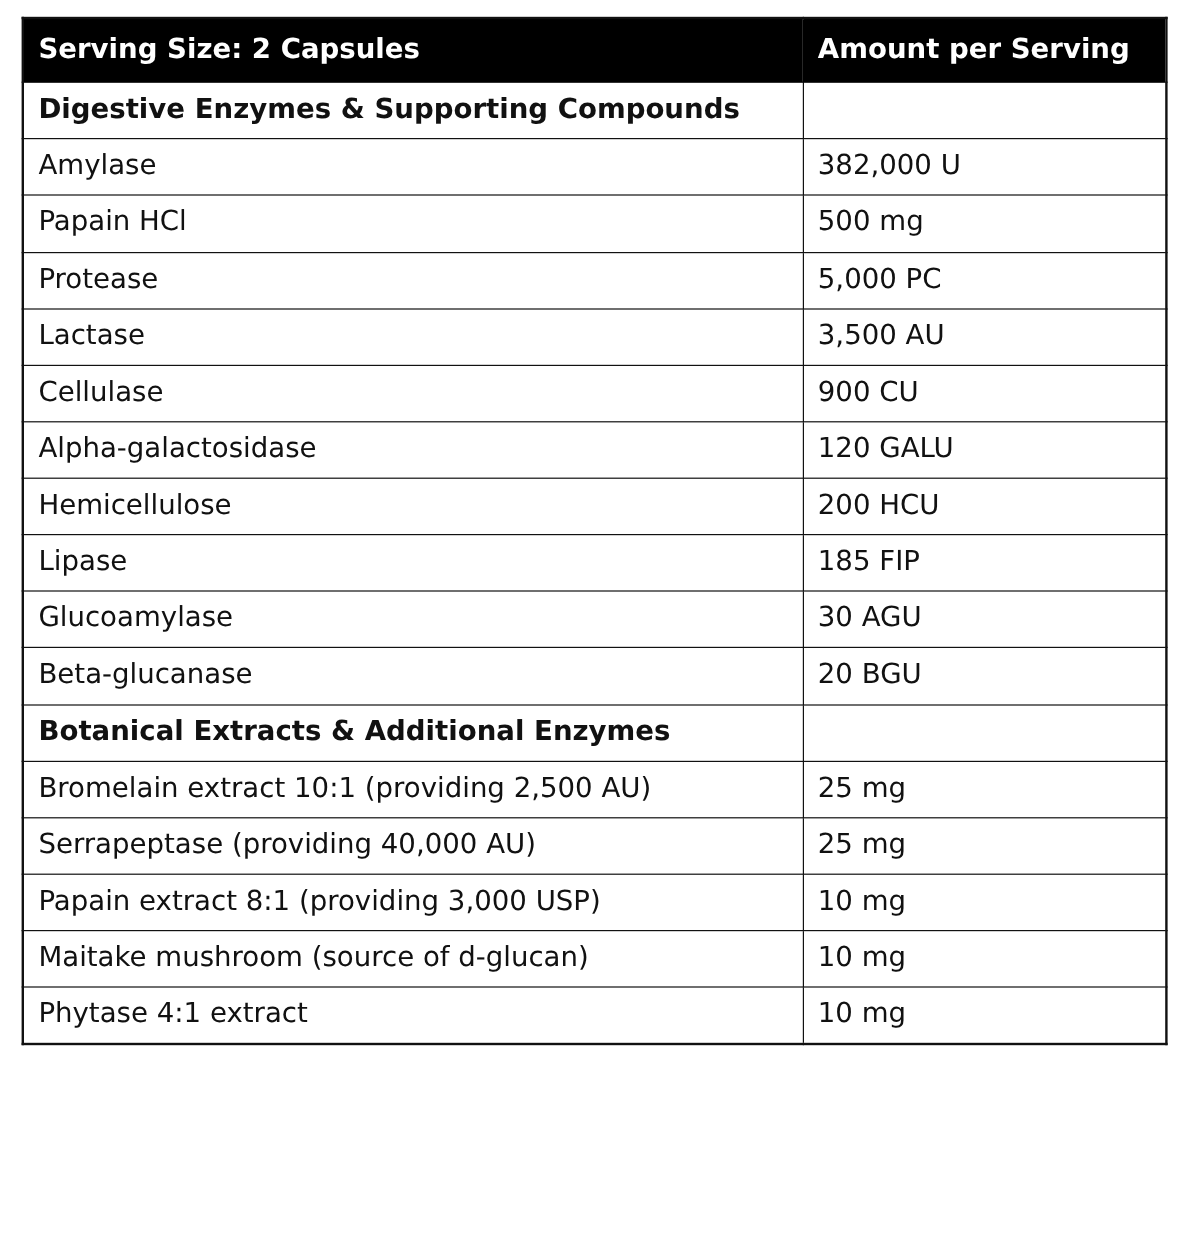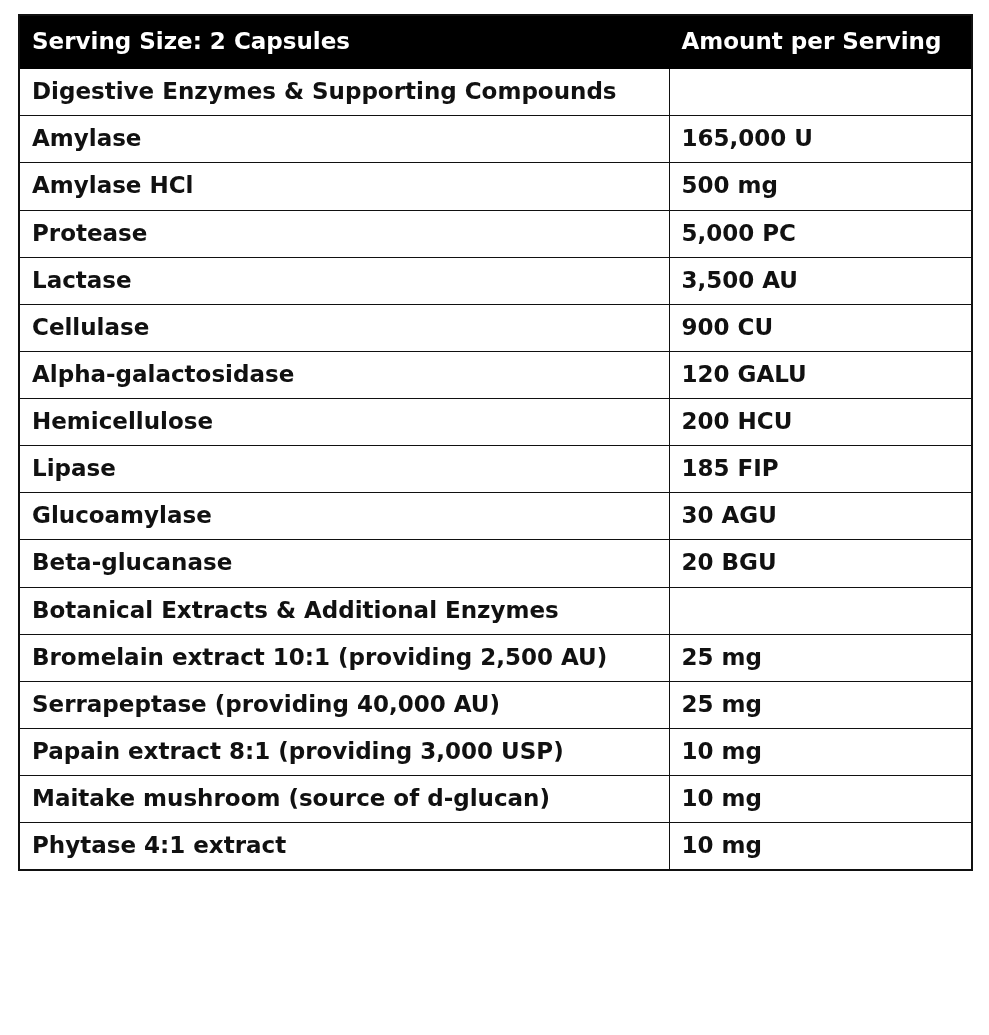--- a/index.html
+++ b/index.html
@@ -48,21 +48,21 @@
     font-size: 23px;
     border: 1px solid #000000;
     padding-top: 12px;
     padding-bottom: 13px;
   }
   tr.section-row td {
     font-weight: bold;
     margin-left: 17px;
   }
   tr.data-row td {
-    font-weight: bold;
+    font-weight: normal;
   }
   td.amount-cell {
     font-weight: normal;
   }
 </style>
 </head>
 <body>
 
 <div class="table-wrap">
   <table class="supplement-facts">
@@ -76,24 +76,24 @@
         <th>Amount per Serving</th>
       </tr>
     </thead>
     <tbody id="table-body">
         <tr class="section-row">
           <td class="name-cell">Digestive Enzymes &amp; Supporting Compounds</td>
           <td class="amount-cell"></td>
         </tr>
         <tr class="data-row">
           <td class="name-cell">Amylase</td>
-          <td class="amount-cell">165,000 U</td>
+          <td class="amount-cell">382,000 U</td>
         </tr>
         <tr class="data-row">
-          <td class="name-cell">Amylase HCl</td>
+          <td class="name-cell">Papain HCl</td>
           <td class="amount-cell">500 mg</td>
         </tr>
         <tr class="data-row">
           <td class="name-cell">Protease</td>
           <td class="amount-cell">5,000 PC</td>
         </tr>
         <tr class="data-row">
           <td class="name-cell">Lactase</td>
           <td class="amount-cell">3,500 AU</td>
         </tr>

